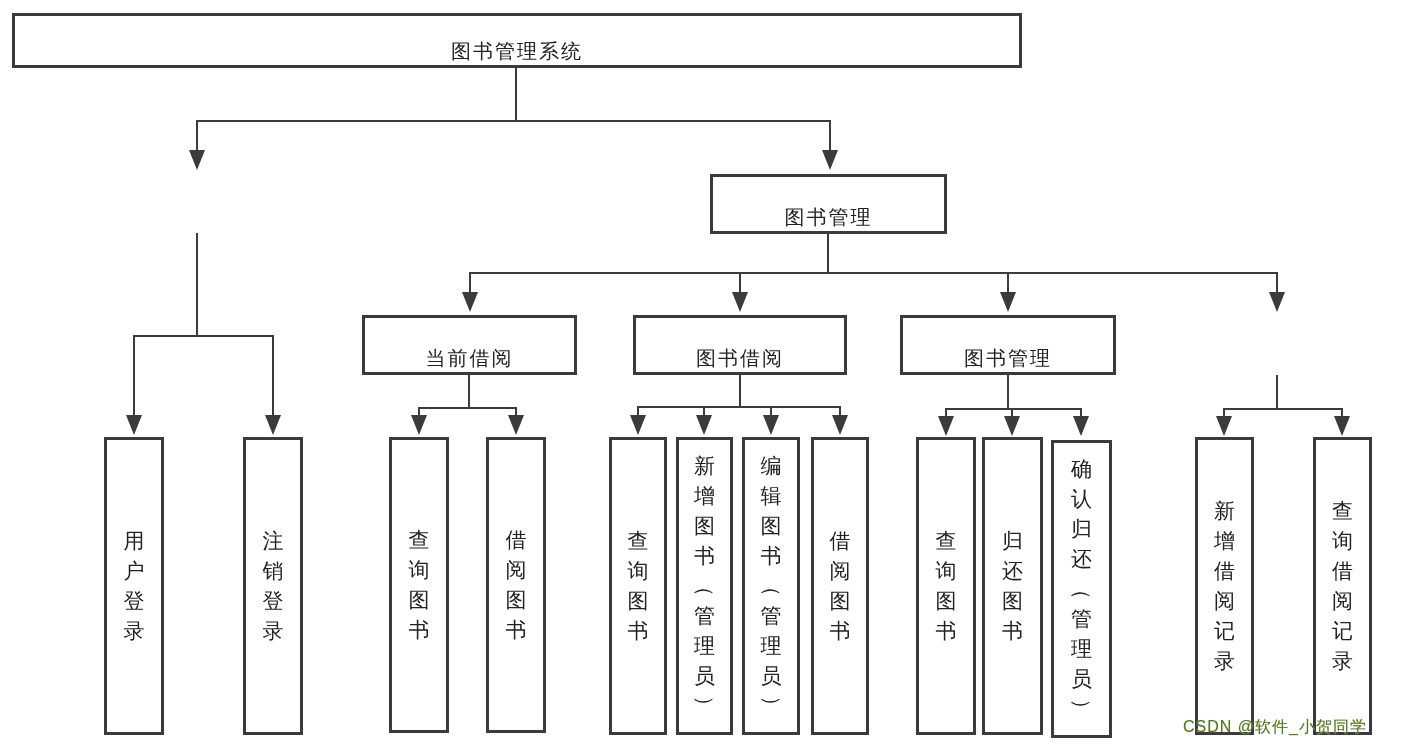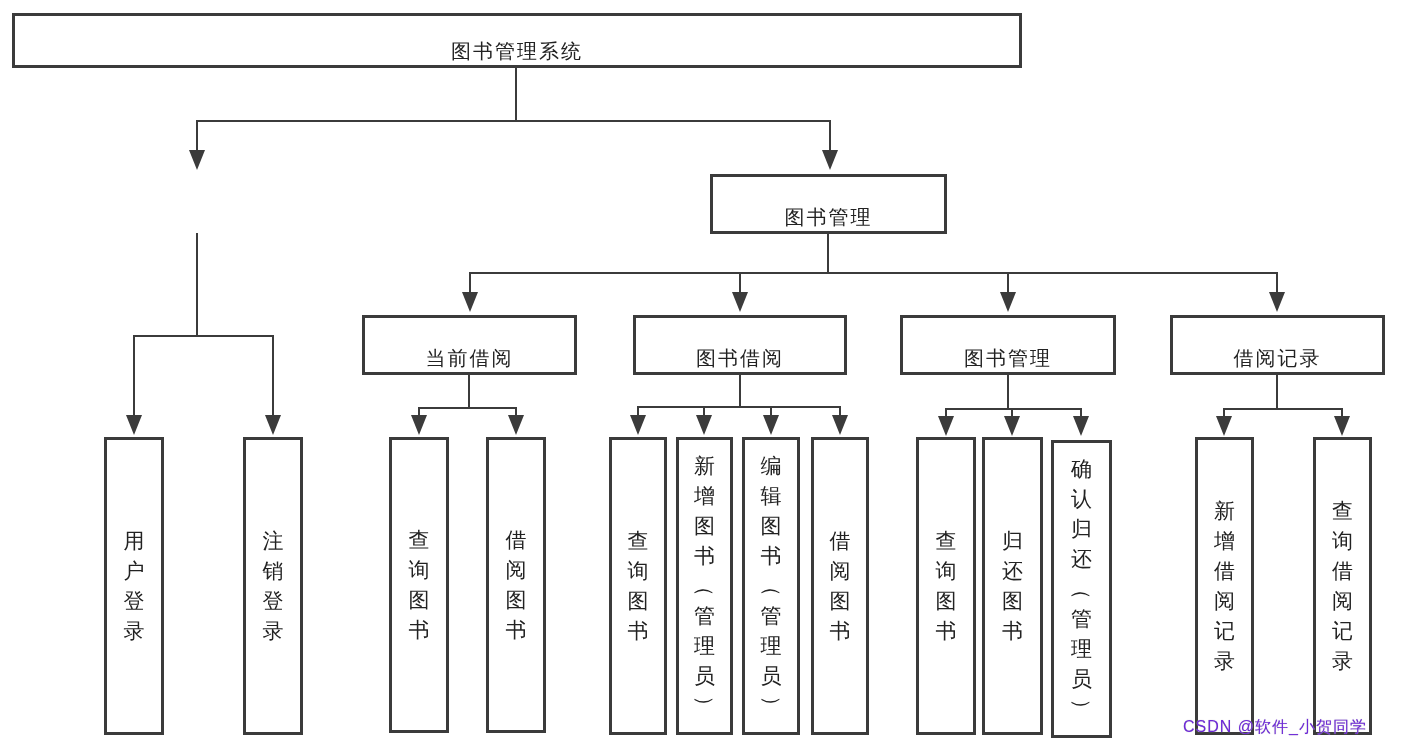--- a/index.html
+++ b/index.html
@@ -23,21 +23,21 @@
   .hline, .vline { position: absolute; background: #3b3b3b; }
   .hline { height: 2px; }
   .vline { width: 2px; }
   .arrowhead {
     position: absolute; width: 0; height: 0;
     border-left: 8px solid transparent; border-right: 8px solid transparent;
     border-top: 20px solid #3b3b3b;
   }
   .watermark {
     position: absolute; left: 1183px; top: 717px; z-index: 5;
-    color: #6d28d9; font-size: 16px; letter-spacing: 1px; white-space: nowrap;
+    color: #4d7c0f; font-size: 16px; letter-spacing: 1px; white-space: nowrap;
     text-shadow: 0 0 1px #bdbdbd;
   }
 </style>
 </head>
 <body>
 
 <div class="canvas">
 
   <div class="node" style="left:12px; top:13px; width:1010px; height:55px;">
     <span>图书管理系统</span>
@@ -74,23 +74,20 @@
 
   <div class="node" style="left:362px; top:315px; width:215px; height:60px;">
     <span>当前借阅</span>
   </div>
   <div class="node" style="left:633px; top:315px; width:214px; height:60px;">
     <span>图书借阅</span>
   </div>
   <div class="node" style="left:900px; top:315px; width:216px; height:60px;">
     <span>图书管理</span>
   </div>
-  <div class="node" style="left:1170px; top:315px; width:215px; height:60px;">
-    <span>借阅记录</span>
-  </div>
 
   <div class="vline" style="left:468px; top:375px; height:32px;"></div>
   <div class="hline" style="left:418px; top:407px; width:99px;"></div>
   <div class="vline" style="left:418px; top:407px; height:10px;"></div>
   <div class="arrowhead" style="left:411px; top:415px;"></div>
   <div class="vline" style="left:515px; top:407px; height:10px;"></div>
   <div class="arrowhead" style="left:508px; top:415px;"></div>
 
   <div class="vline" style="left:739px; top:375px; height:31px;"></div>
   <div class="hline" style="left:638px; top:406px; width:203px;"></div>

